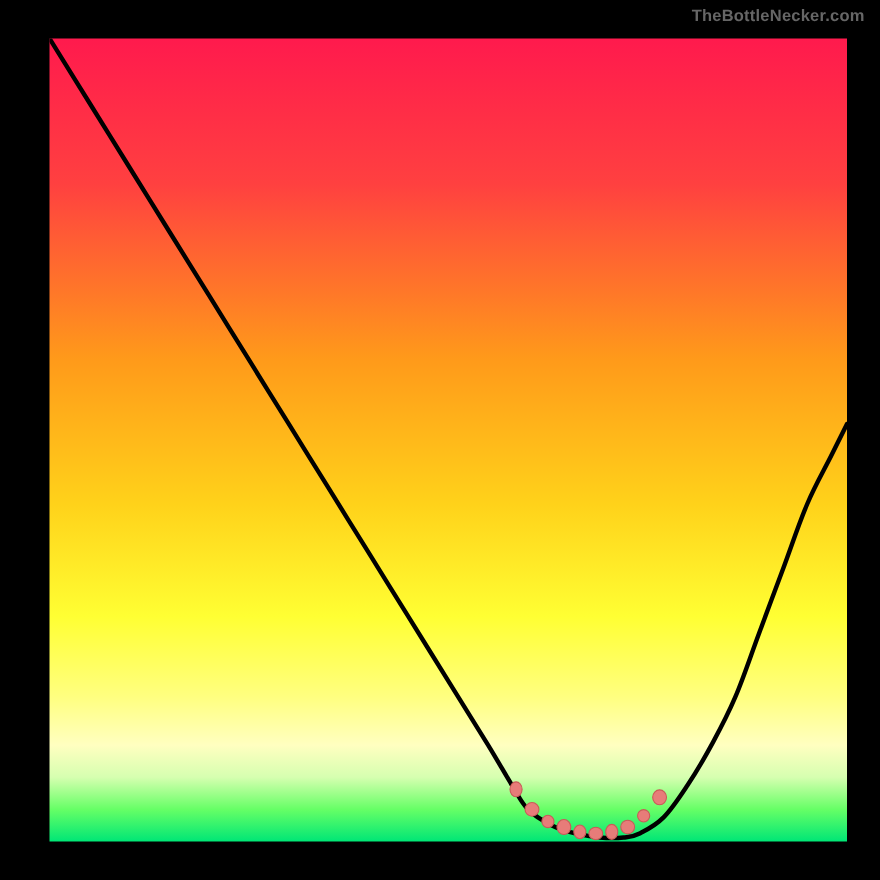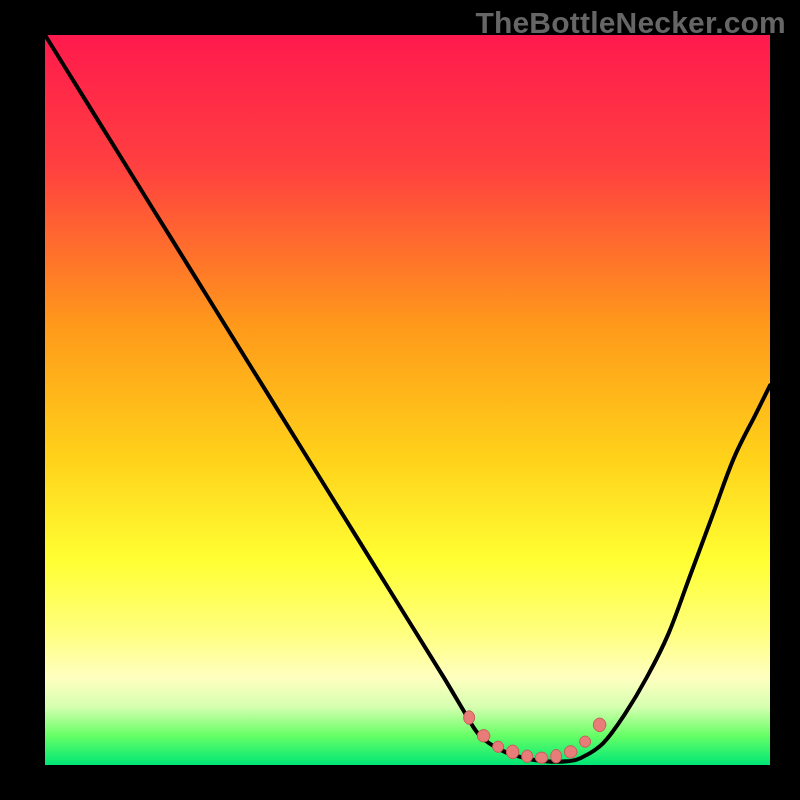--- a/index.html
+++ b/index.html
@@ -15,21 +15,21 @@
     position: relative;
     width: 800px;
     height: 800px;
     background: #000;
   }
   .watermark {
     position: absolute;
     top: 6px;
     right: 14px;
     color: #666;
-    font-size: 30px;
+    font-size: 15px;
     font-weight: 600;
     letter-spacing: 0.2px;
     z-index: 5;
   }
   svg.plot {
     position: absolute;
     left: 0;
     top: 0;
     width: 800px;
     height: 800px;

